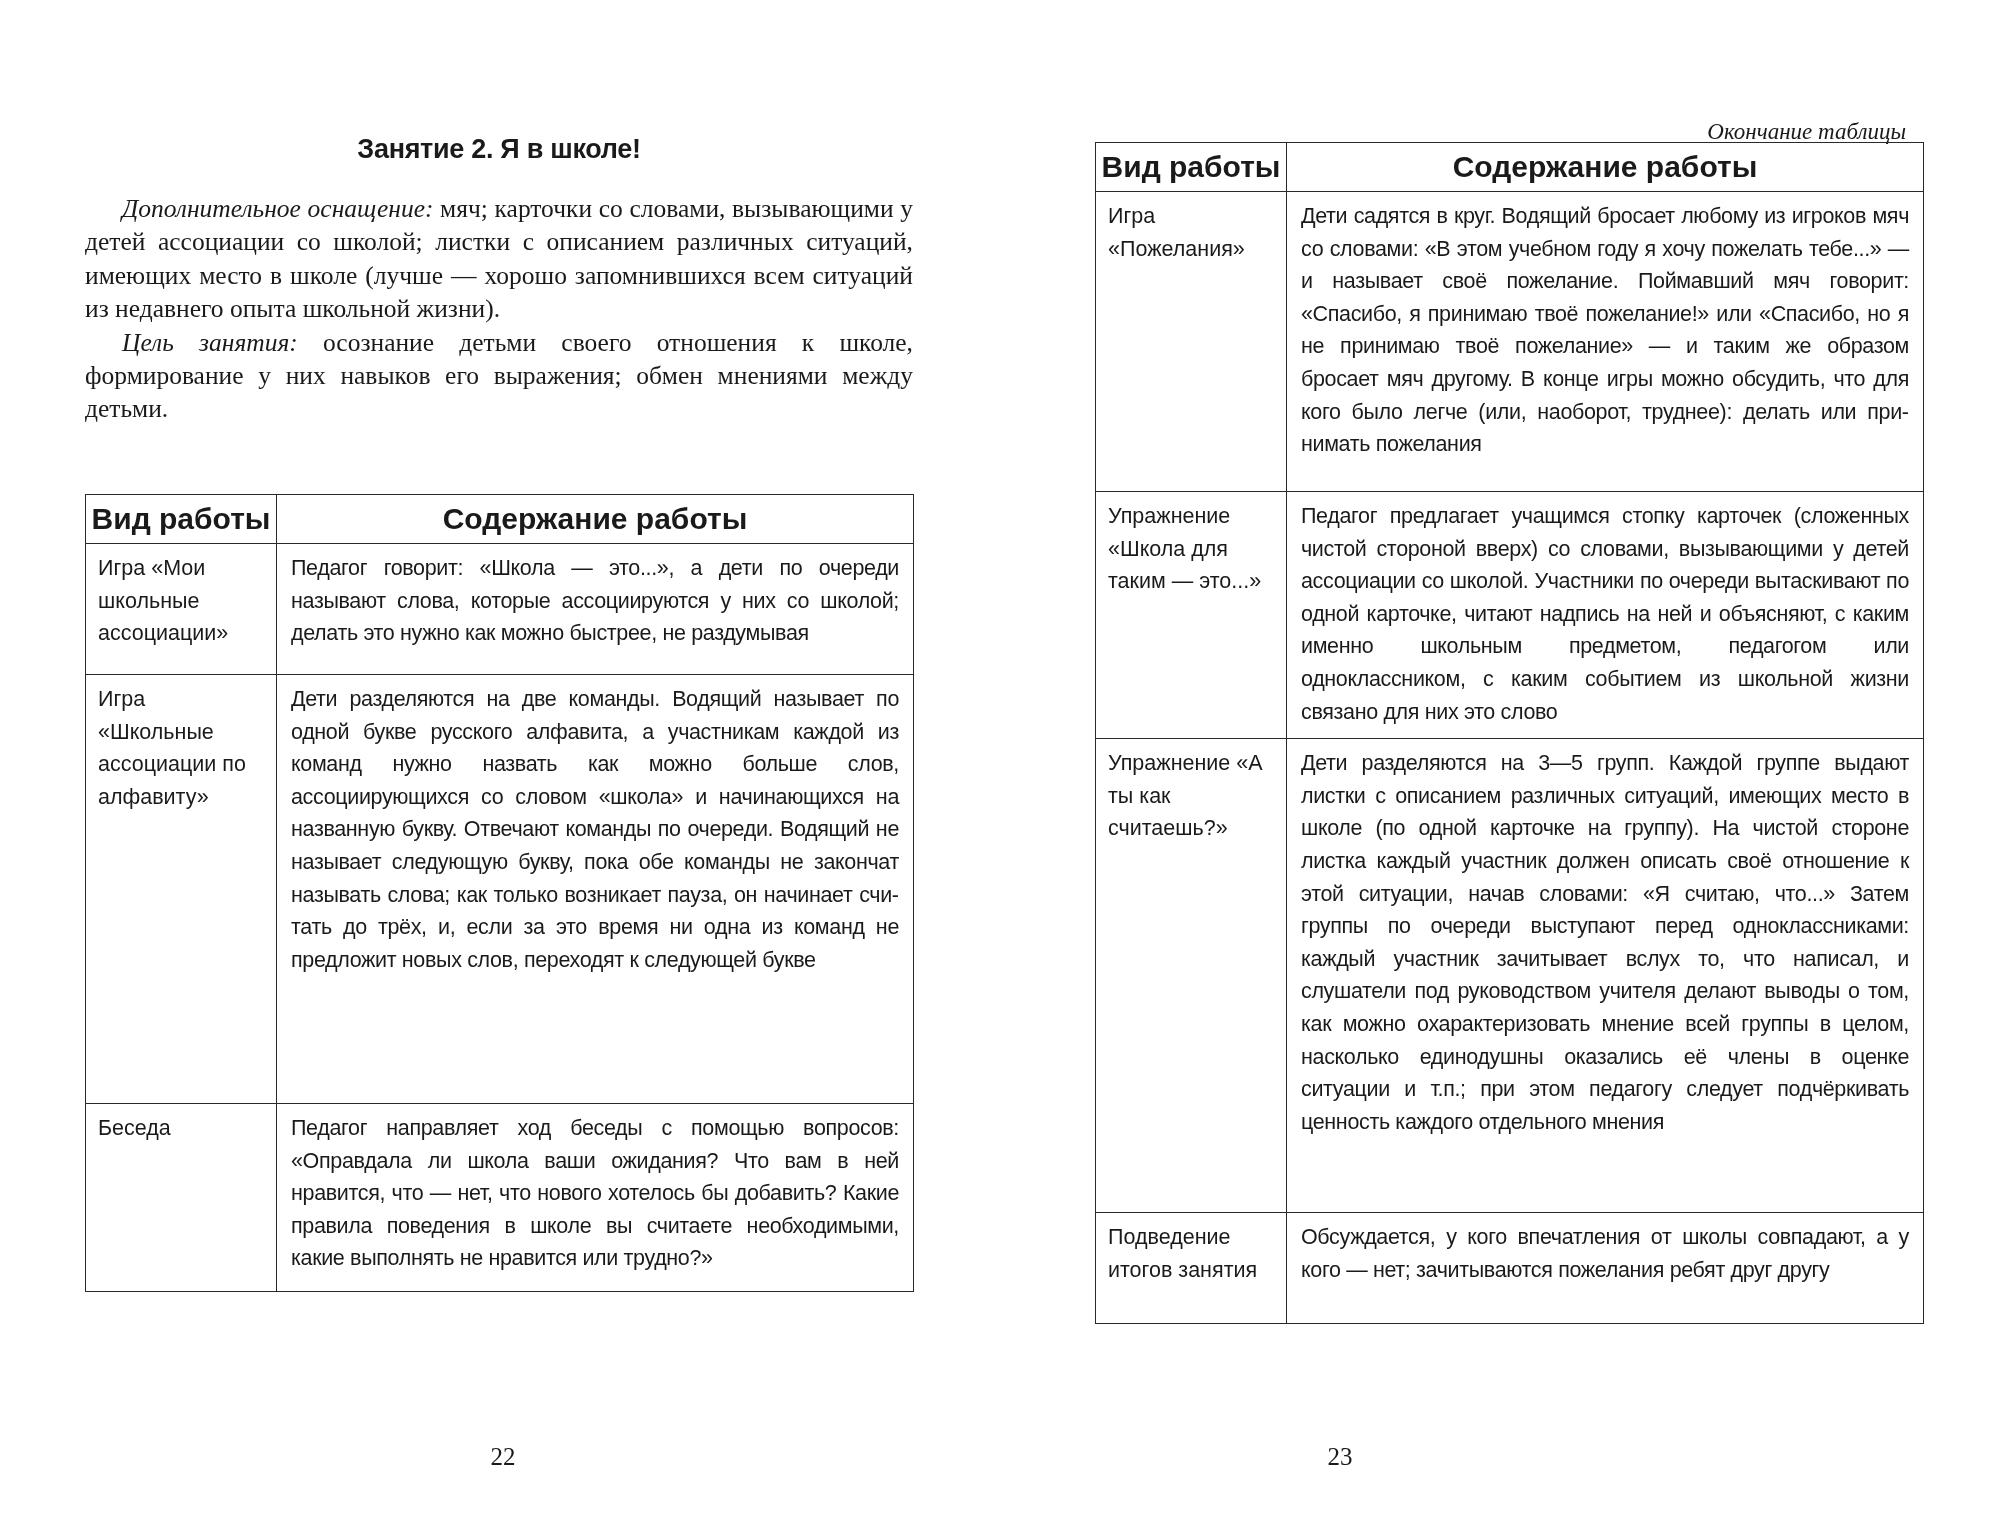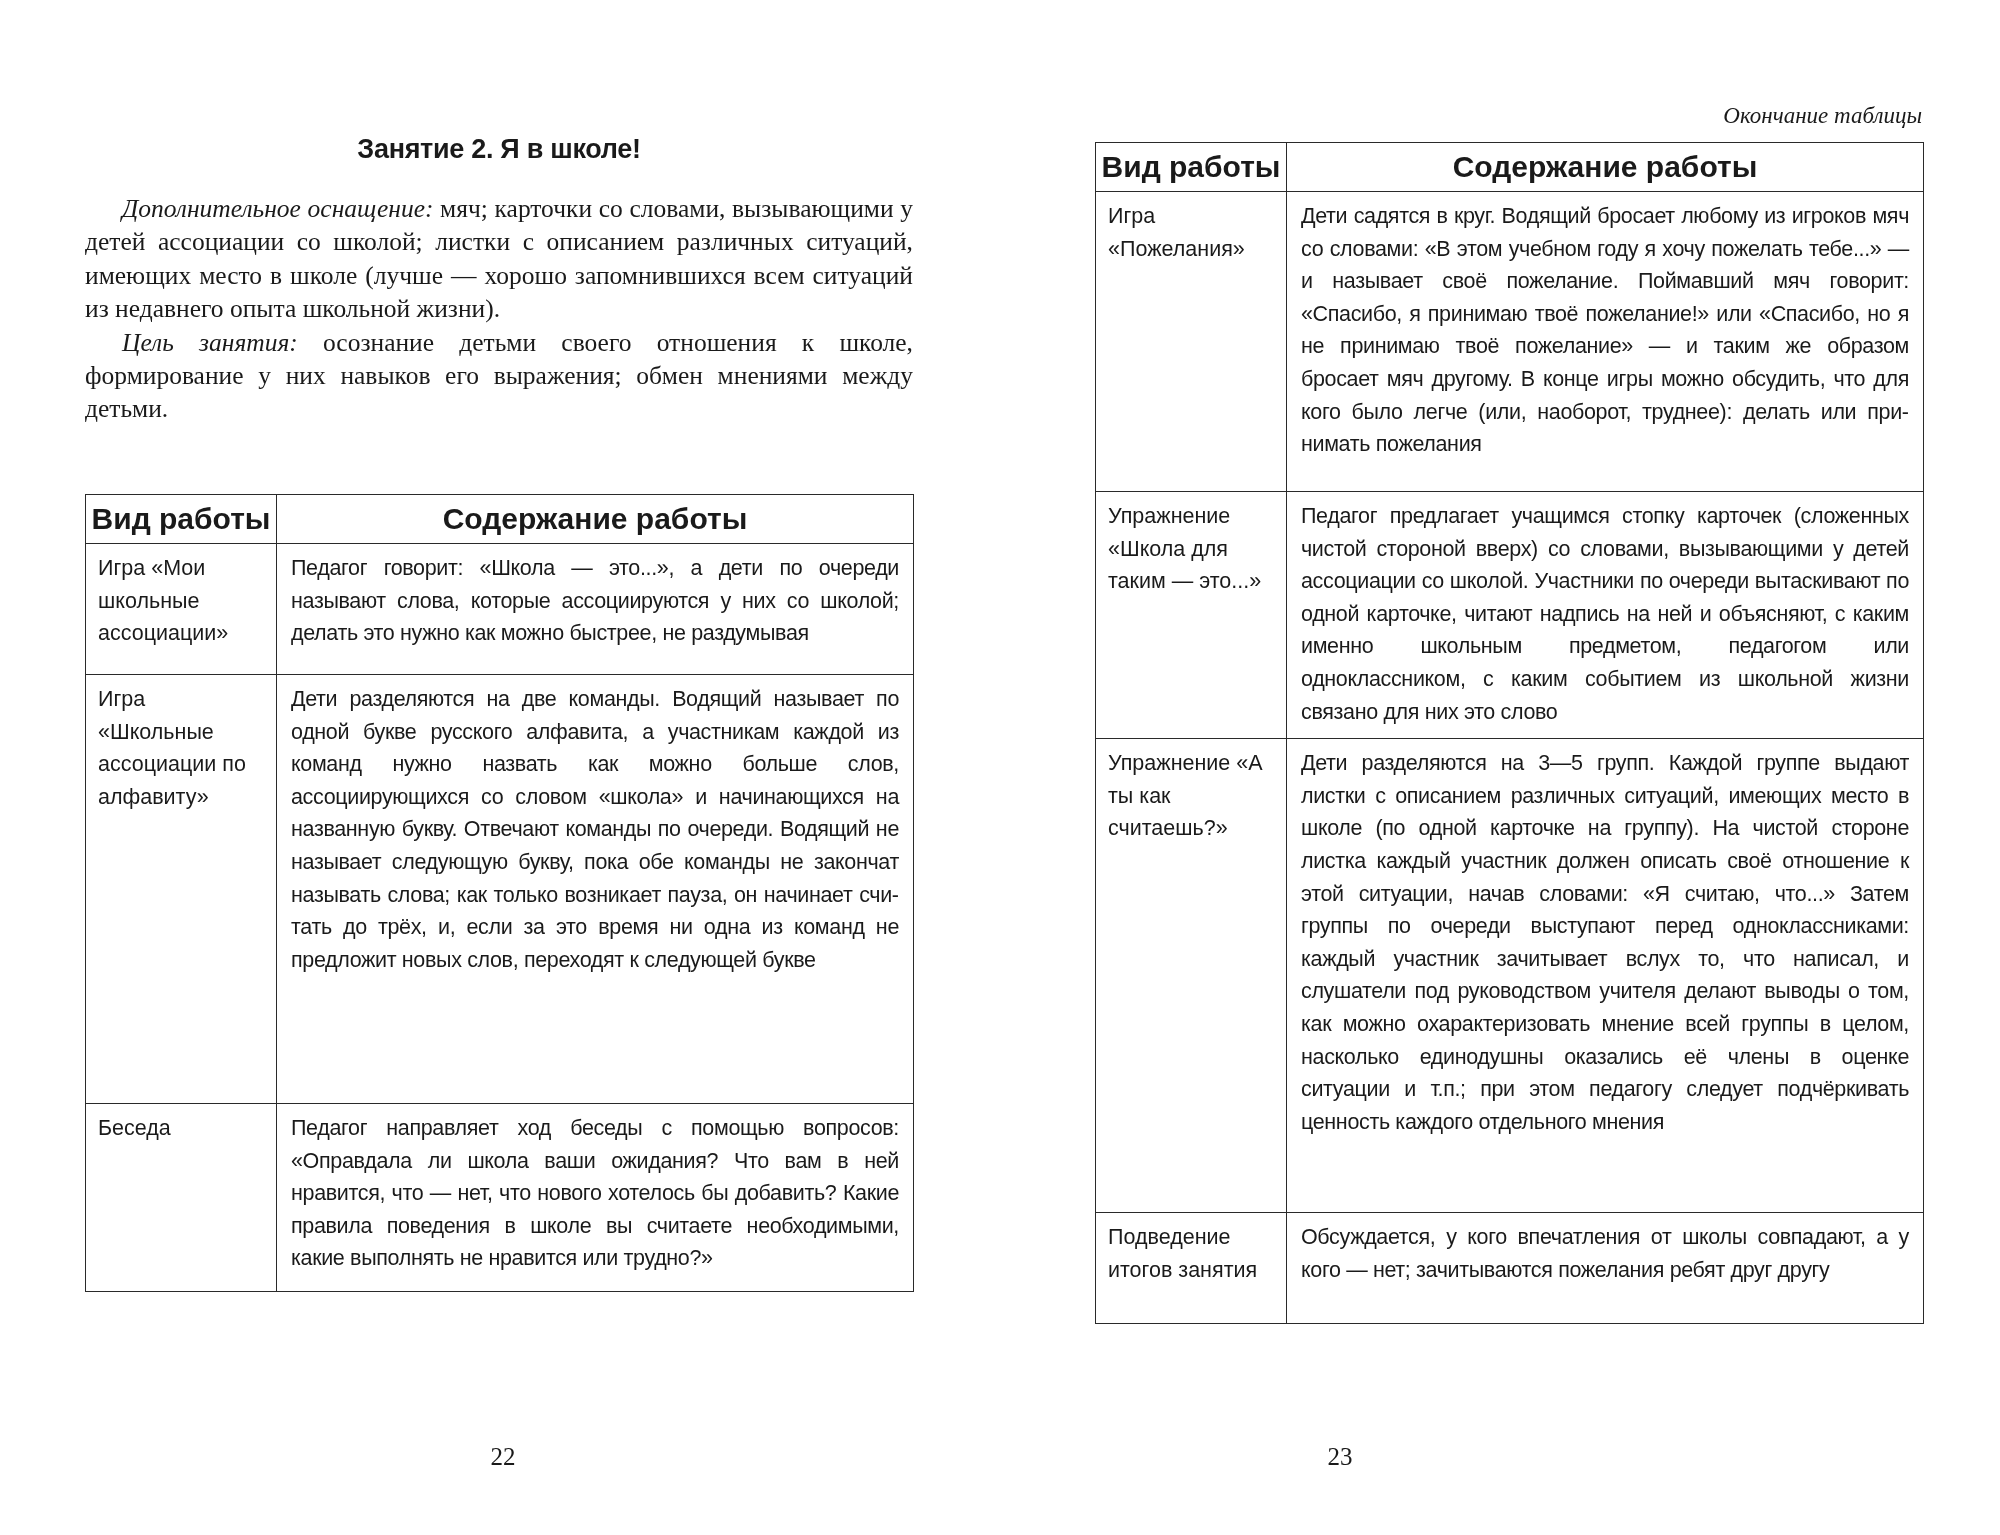--- a/index.html
+++ b/index.html
@@ -56,21 +56,21 @@
     font-style: italic;
   }
 
   .continuation-note {
     position: absolute;
     right: 78px;
     top: 103px;
     font-family: "Liberation Serif", serif;
     font-style: italic;
     font-size: 23px;
-    margin: 0;
+    margin: 16px;
   }
 
   table.work {
     position: absolute;
     border-collapse: collapse;
     font-family: "Liberation Sans", sans-serif;
     font-size: 21.5px;
     line-height: 32.6px;
     table-layout: fixed;
   }

